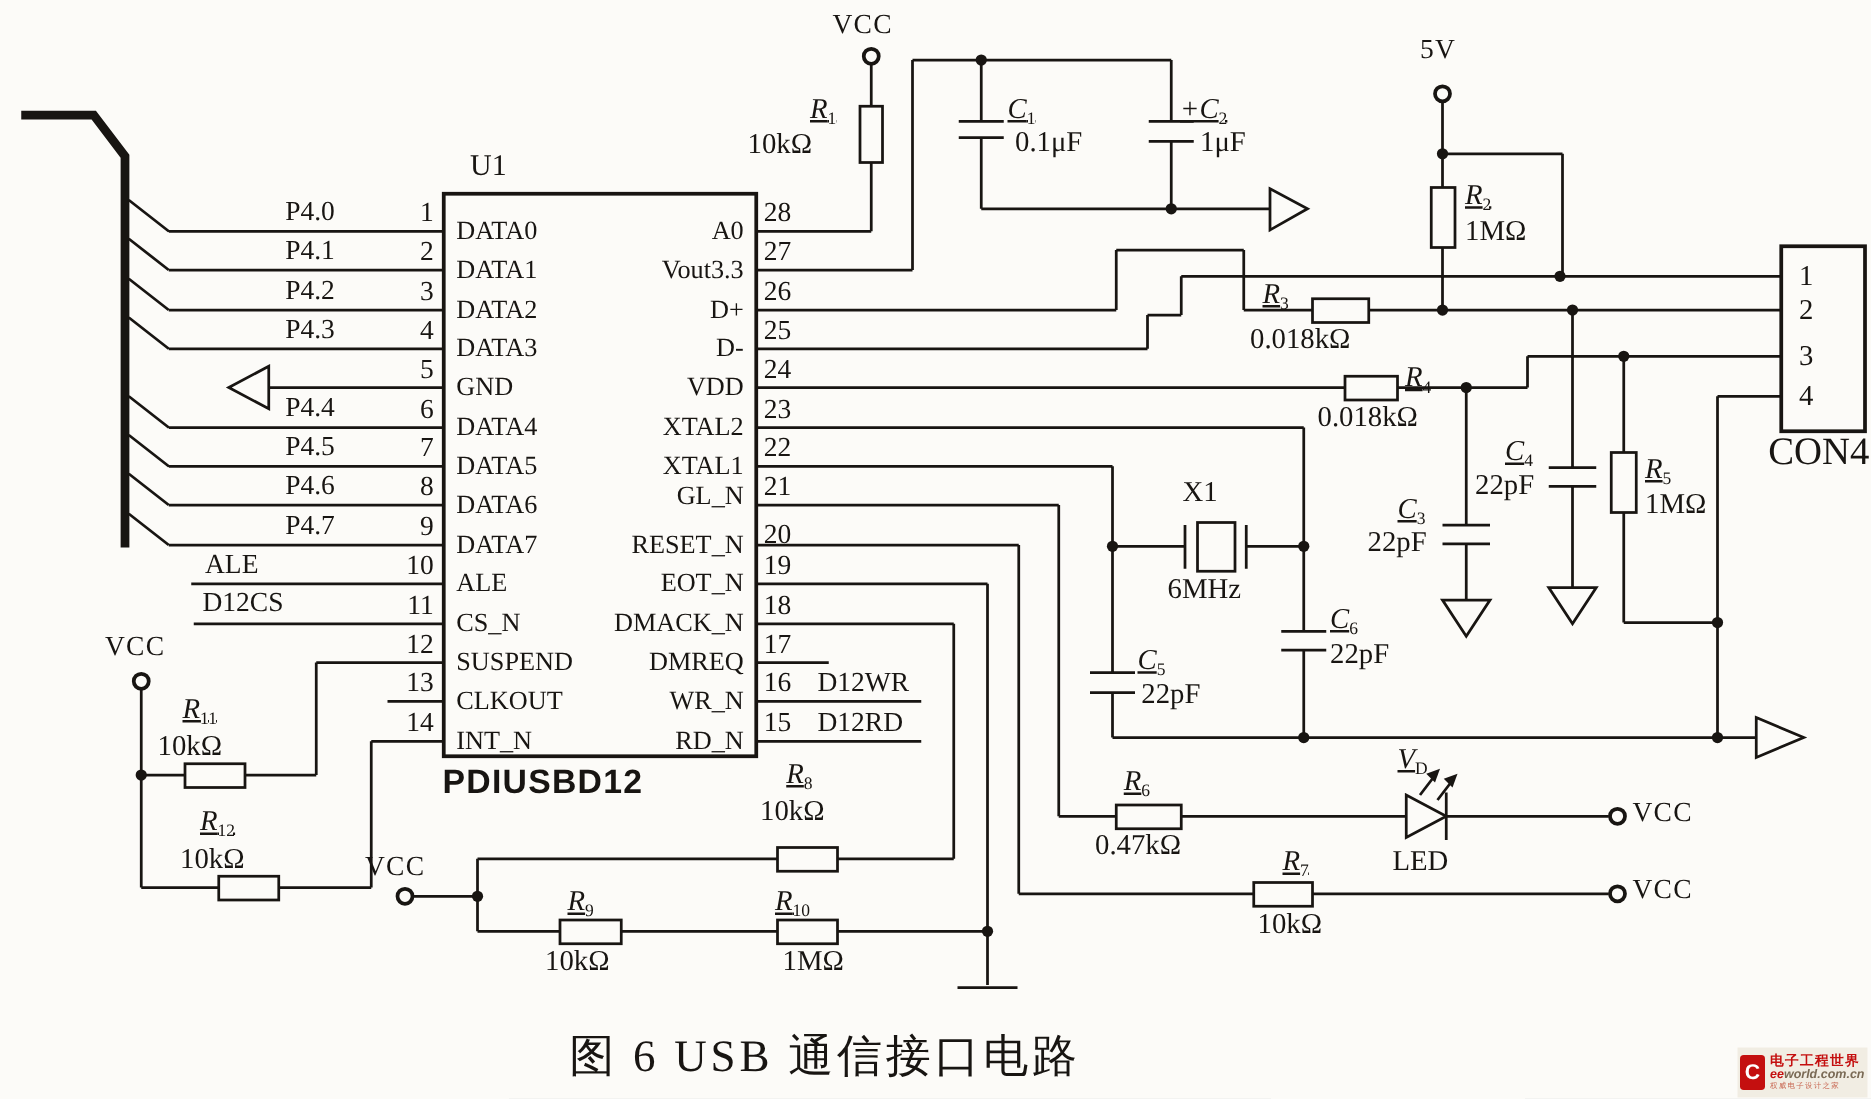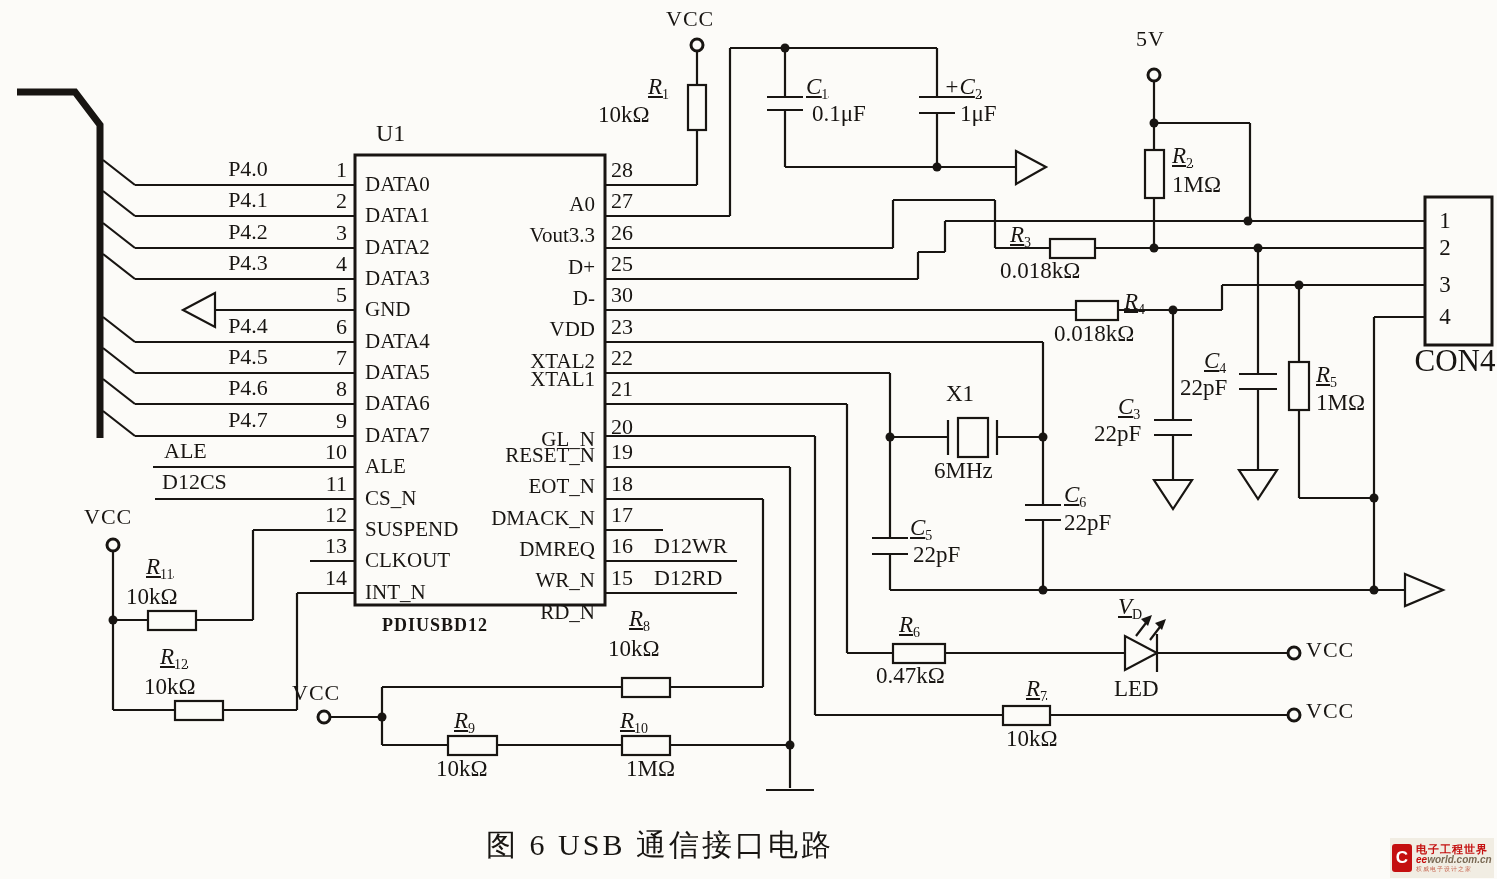--- a/index.html
+++ b/index.html
@@ -1,33 +1,33 @@
 <!DOCTYPE html>
 <html><head>
 <meta charset="utf-8">
 <style>
   html,body{margin:0;padding:0;background:#e8e8e8;}
   #stage{position:relative;width:1497px;height:879px;background:#fcfbf8;overflow:hidden;
          font-family:"Liberation Serif","DejaVu Serif",serif;color:#181512;}
   #art{position:absolute;left:0;top:0;}
   .lbl{position:absolute;font-size:22px;line-height:26px;white-space:nowrap;}
   .pl{left:365px;width:160px;font-size:21px;}
-  .pr{left:440px;width:155px;text-align:right;font-size:21px;margin-top:20px;}
+  .pr{left:440px;width:155px;text-align:right;font-size:21px;}
   .nl{left:285px;width:62px;text-align:right;}
   .nr{left:611px;width:62px;}
   .net{left:198px;width:100px;text-align:center;}
   .des{font-size:23px;font-style:italic;text-decoration:underline;}
   .des sub{font-size:14px;font-style:normal;vertical-align:-5px;}
   .val{font-size:23px;}
   .vcc{font-size:22px;letter-spacing:1px;}
   .u1{font-size:24px;}
-  .chipname{font-family:Liberation Serif, serif;font-weight:bold;
-            font-size:18px;letter-spacing:1px;margin-left:28px;}
+  .chipname{font-family:Liberation Sans, sans-serif;font-weight:bold;
+            font-size:27px;letter-spacing:1px;}
   .con4num{width:26px;text-align:center;font-size:23px;}
-  .caption{left:300px;top:832px;width:720px;text-align:center;font-size:30px;letter-spacing:3px;}
+  .caption{left:300px;top:832px;width:720px;text-align:center;font-size:36px;letter-spacing:3px;}
   
   .wm{position:absolute;left:1390px;top:838px;width:104px;height:40px;background:#f1ede3;
       display:flex;align-items:center;gap:4px;padding:0 2px;box-sizing:border-box;
       font-family:"Liberation Sans","DejaVu Sans",sans-serif;}
   .wm-logo{width:20px;height:28px;background:#c40f0f;border-radius:3px;color:#fff;
            font-weight:bold;font-size:17px;display:flex;align-items:center;justify-content:center;}
   .wm-txt{display:flex;flex-direction:column;line-height:1.05;}
   .wm-l1{font-size:11px;font-weight:bold;color:#c40f0f;letter-spacing:1px;}
   .wm-l2{font-size:10px;font-weight:bold;font-style:italic;color:#7a6a55;}
   .wm-l2 .ee{color:#c40f0f;}
@@ -168,22 +168,22 @@
   <div class="lbl pl" style="top:516px">SUSPEND</div>
   <div class="lbl pl" style="top:547px">CLKOUT</div>
   <div class="lbl pl" style="top:579px">INT_N</div>
 
   <div class="lbl pr" style="top:171px">A0</div>
   <div class="lbl pr" style="top:202px">Vout3.3</div>
   <div class="lbl pr" style="top:234px">D+</div>
   <div class="lbl pr" style="top:265px">D-</div>
   <div class="lbl pr" style="top:296px">VDD</div>
   <div class="lbl pr" style="top:328px">XTAL2</div>
-  <div class="lbl pr" style="top:346px">XTAL1</div>
-  <div class="lbl pr" style="top:406px">GL_N</div>
+  <div class="lbl pr" style="top:359px">XTAL1</div>
+  <div class="lbl pr" style="top:383px">GL_N</div>
   <div class="lbl pr" style="top:422px">RESET_N</div>
   <div class="lbl pr" style="top:453px">EOT_N</div>
   <div class="lbl pr" style="top:485px">DMACK_N</div>
   <div class="lbl pr" style="top:516px">DMREQ</div>
   <div class="lbl pr" style="top:547px">WR_N</div>
   <div class="lbl pr" style="top:579px">RD_N</div>
 
   <div class="lbl nl" style="top:157px">1</div>
   <div class="lbl nl" style="top:188px">2</div>
   <div class="lbl nl" style="top:220px">3</div>
@@ -196,21 +196,21 @@
   <div class="lbl nl" style="top:439px">10</div>
   <div class="lbl nl" style="top:471px">11</div>
   <div class="lbl nl" style="top:502px">12</div>
   <div class="lbl nl" style="top:533px">13</div>
   <div class="lbl nl" style="top:565px">14</div>
 
   <div class="lbl nr" style="top:157px">28</div>
   <div class="lbl nr" style="top:188px">27</div>
   <div class="lbl nr" style="top:220px">26</div>
   <div class="lbl nr" style="top:251px">25</div>
-  <div class="lbl nr" style="top:282px">30</div>
+  <div class="lbl nr" style="top:282px">24</div>
   <div class="lbl nr" style="top:314px">23</div>
   <div class="lbl nr" style="top:345px">22</div>
   <div class="lbl nr" style="top:376px">21</div>
   <div class="lbl nr" style="top:414px">20</div>
   <div class="lbl nr" style="top:439px">19</div>
   <div class="lbl nr" style="top:471px">18</div>
   <div class="lbl nr" style="top:502px">17</div>
   <div class="lbl nr" style="top:533px">16</div>
   <div class="lbl nr" style="top:565px">15</div>
 

